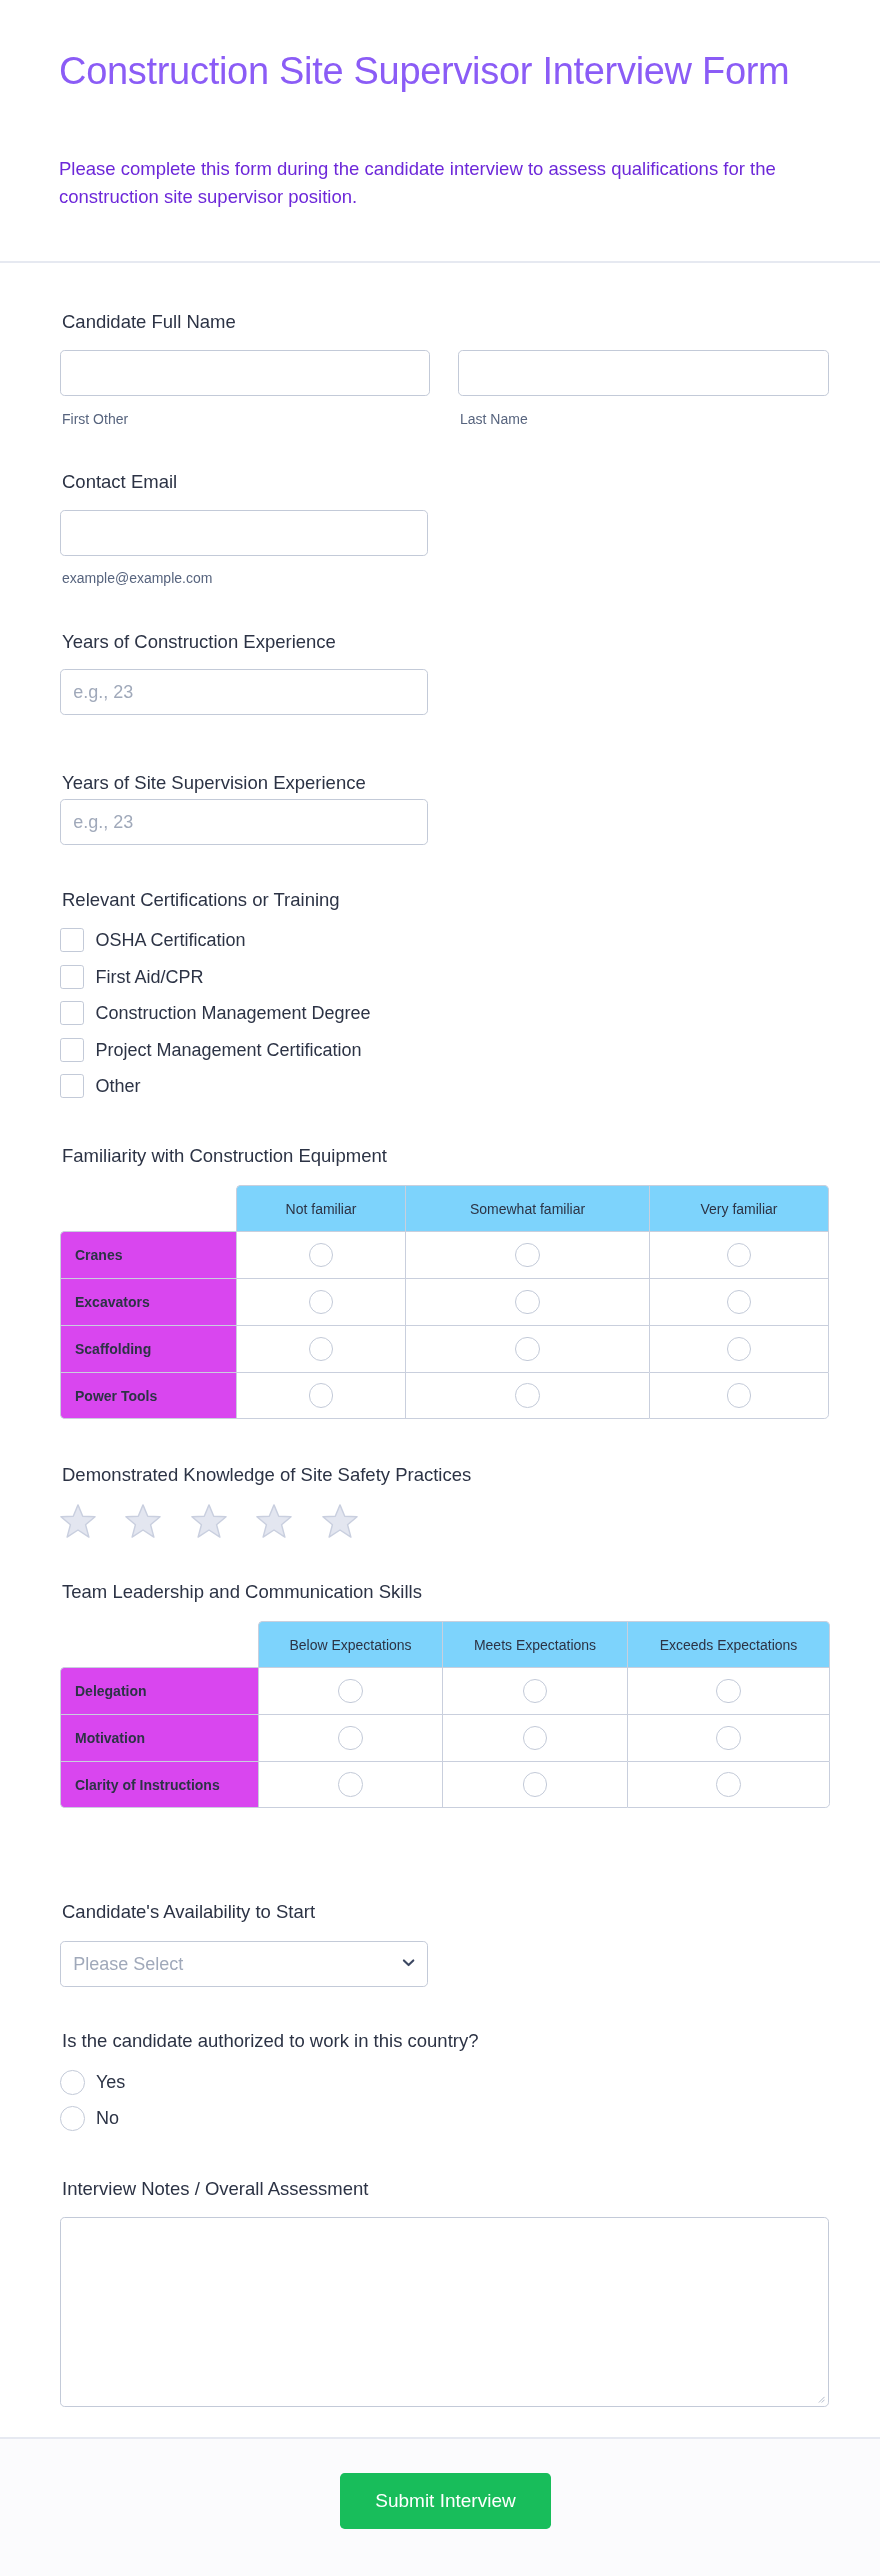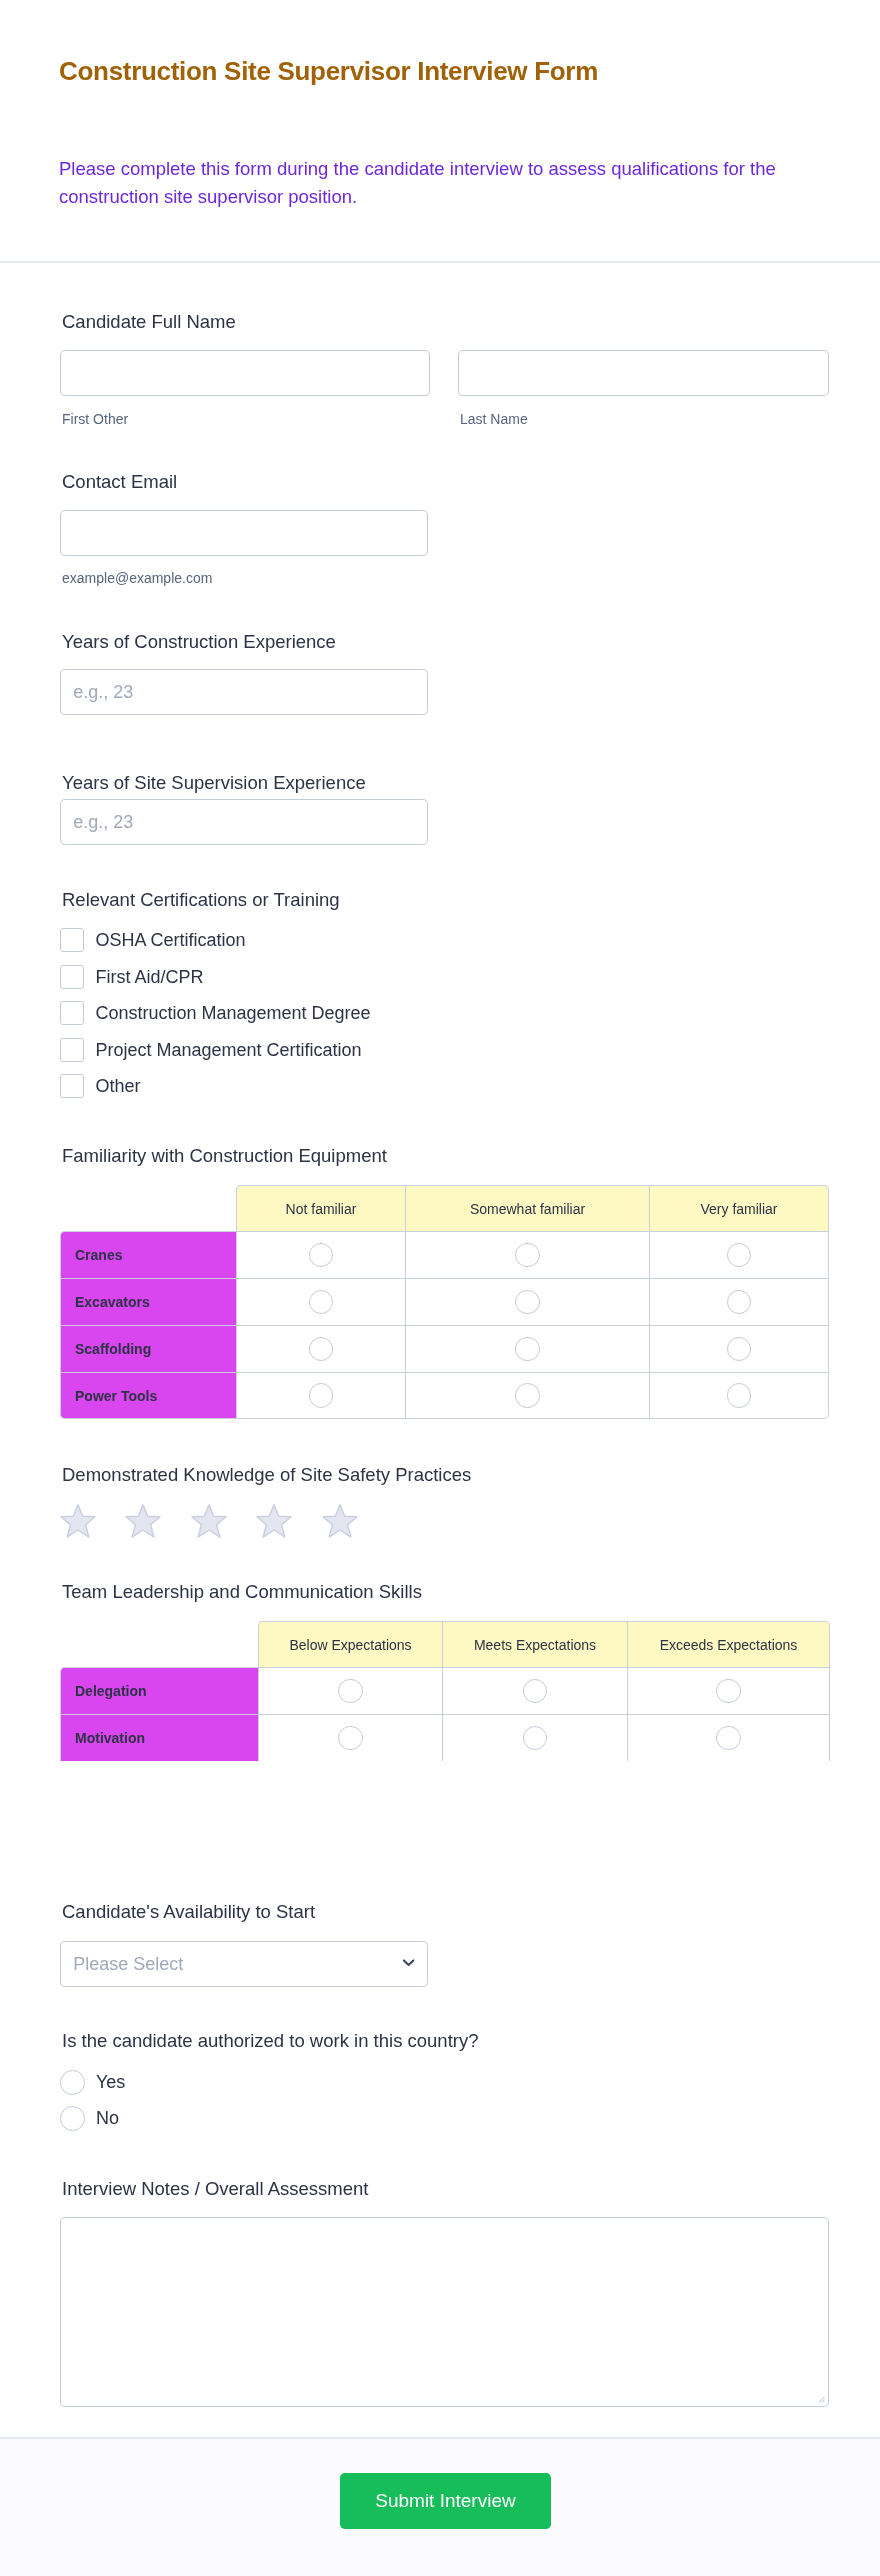--- a/index.html
+++ b/index.html
@@ -1,38 +1,38 @@
 <!DOCTYPE html>
 <html style="font-size:15px"><head>
 <meta charset="utf-8">
 <style>
   * { box-sizing: border-box; margin: 0; padding: 0; }
   html, body { width: 880px; height: 2576px; background: #ffffff; }
   body { position: relative; font-family: "Liberation Sans", "DejaVu Sans", sans-serif; color: #2c3345; overflow: hidden; }
 
   .abs { position: absolute; }
 
-  .page-title { left: 59px; top: 44px; width: 776px; font-size: 26px; line-height: 55px; font-weight: 700; color: #a16207; letter-spacing: -0.3px; }
+  .page-title { left: 59px; top: 44px; width: 776px; font-size: 38px; line-height: 55px; font-weight: 400; color: #8b5cf6; letter-spacing: -0.3px; }
   .page-subtitle { left: 59px; top: 155px; width: 776px; font-size: 18.5px; line-height: 28px; color: #6d28d9; }
 
   .divider { left: 0; width: 880px; height: 1.9px; background: #e6e9f1; }
 
   .label { left: 62px; font-size: 18.5px; line-height: 23px; color: #2c3345; font-weight: 500; }
   .sublabel { font-size: 14px; line-height: 17px; color: #57647e; }
 
   .input { background: #ffffff; border: 1.4px solid #c3cad8; border-radius: 4.7px; height: 46px; }
   .input .ph { position: absolute; left: 12.3px; top: 11.4px; font-size: 18px; line-height: 23px; color: #a0a9ba; }
 
   .cb-row { left: 60px; height: 24.6px; display: flex; align-items: center; }
   .checkbox { width: 24px; height: 24px; border: 1.4px solid #c3cad8; border-radius: 2.8px; background: #fff; flex: none; }
   .cb-label { margin-left: 11.4px; font-size: 18px; line-height: 23px; color: #2c3345; }
 
   .matrix { border-collapse: separate; border-spacing: 0; table-layout: fixed; }
   .matrix th, .matrix td { border-color: #c9cfdd; border-style: solid; border-width: 0; }
-  .matrix .hcell { background: #fef9c3; font-size: 14px; font-weight: 500; color: #2c3345; text-align: center; height: 46px; border-top-width: 1.4px; border-left-width: 1.4px; }
+  .matrix .hcell { background: #7dd3fc; font-size: 14px; font-weight: 500; color: #2c3345; text-align: center; height: 46px; border-top-width: 1.4px; border-left-width: 1.4px; }
   .matrix .hcell.last { border-right-width: 1.4px; border-top-right-radius: 4.7px; }
   .matrix .hcell.first { border-top-left-radius: 4.7px; }
   .matrix .blank { background: transparent; border: 0; }
   .matrix .rlabel { background: #d946ef; font-size: 14px; font-weight: 600; color: #2c3345; text-align: left; padding-left: 14px; height: 47px; border-top-width: 1.4px; border-left-width: 1.4px; }
   .matrix .cell { background: #fff; text-align: center; height: 47px; border-top-width: 1.4px; border-left-width: 1.4px; }
   .matrix .cell.last { border-right-width: 1.4px; }
   .matrix tr.lastrow td { border-bottom-width: 1.4px; }
   .matrix tr.firstrow .rlabel { border-top-left-radius: 4.7px; }
   .matrix tr.lastrow .rlabel { border-bottom-left-radius: 4.7px; }
   .matrix tr.lastrow .cell.last { border-bottom-right-radius: 4.7px; }
@@ -184,20 +184,26 @@
     <td class="cell"><span class="radio"></span></td>
     <td class="cell"><span class="radio"></span></td>
     <td class="cell last"><span class="radio"></span></td>
   </tr>
   <tr>
     <td class="rlabel">Motivation</td>
     <td class="cell"><span class="radio"></span></td>
     <td class="cell"><span class="radio"></span></td>
     <td class="cell last"><span class="radio"></span></td>
   </tr>
+  <tr class="lastrow">
+    <td class="rlabel">Clarity of Instructions</td>
+    <td class="cell"><span class="radio"></span></td>
+    <td class="cell"><span class="radio"></span></td>
+    <td class="cell last"><span class="radio"></span></td>
+  </tr>
 </tbody>
   </table>
 
 <div class="abs label" style="top:1900px;">Candidate's Availability to Start</div>
 <div class="abs input select" style="top:1941px;">
   <span class="ph">Please Select</span>
   <svg class="chev" viewBox="0 0 14 10">
       <path d="M2 2.5 L7 7.5 L12 2.5" fill="none" stroke="#3c4862" stroke-width="2.2" stroke-linecap="round" stroke-linejoin="round"></path>
     </svg>
 </div>

